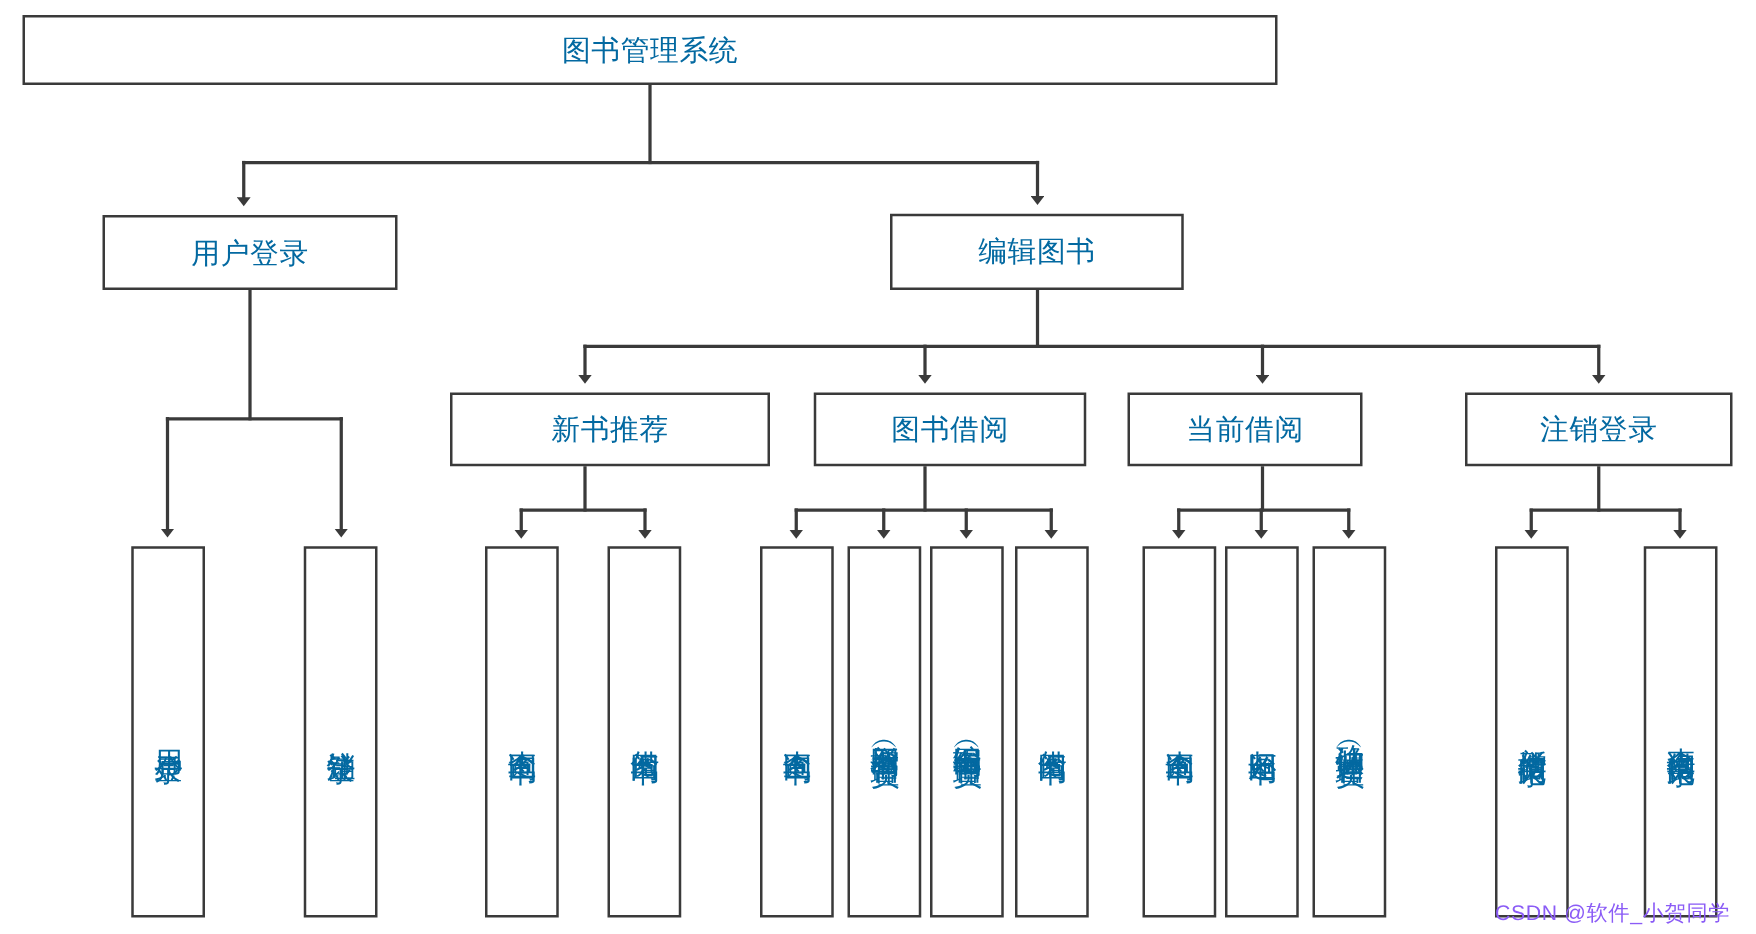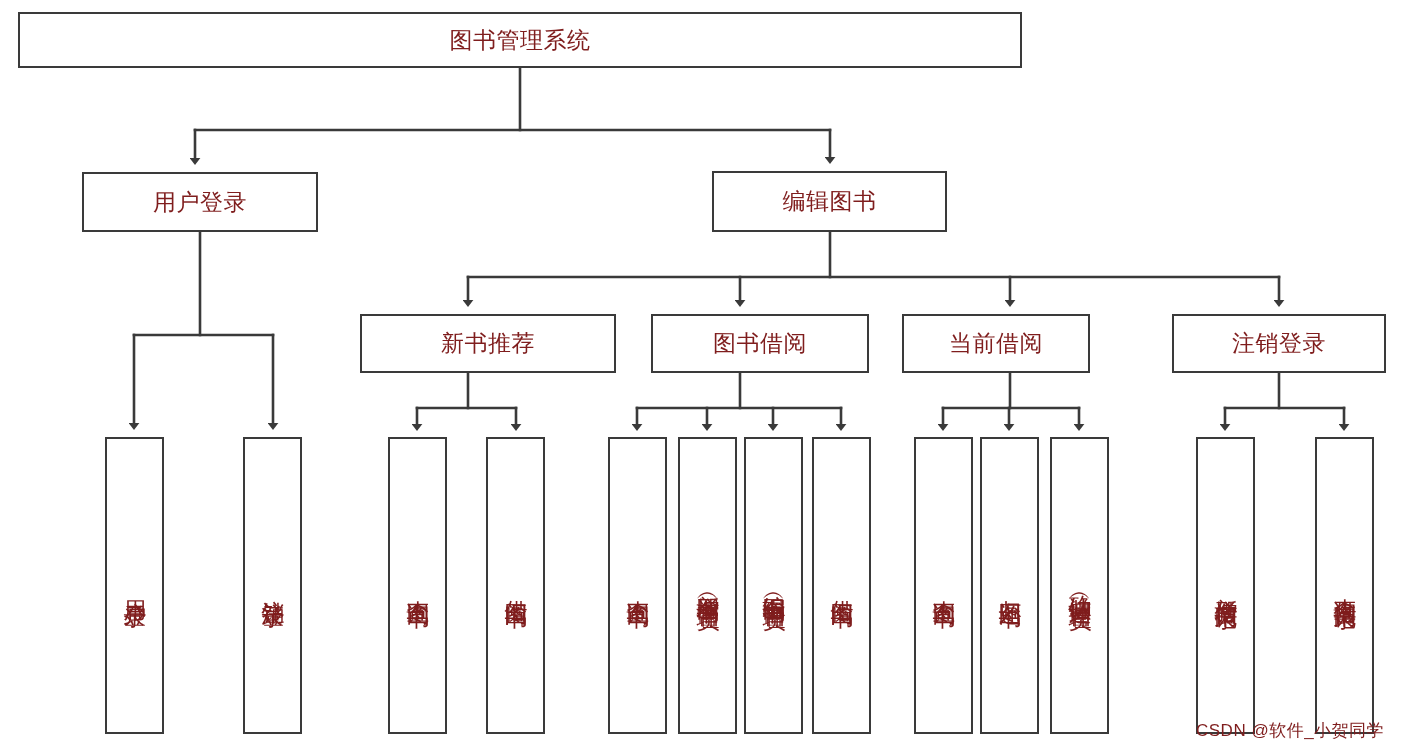--- a/index.html
+++ b/index.html
@@ -26,21 +26,21 @@
     height: 747px;
   }
   .node {
     position: absolute;
     box-sizing: border-box;
     background: #ffffff;
     border: 2px solid #3a3a3a;
     display: flex;
     align-items: center;
     justify-content: center;
-    color: #7f1d1d;
+    color: #0369a1;
   }
   .node-h {
     font-size: 23px;
     letter-spacing: 0.5px;
     white-space: nowrap;
   }
   .node-v {
     padding: 8px 0;
   }
   .node-v .vlabel {
@@ -48,21 +48,21 @@
     text-orientation: upright;
     font-size: 23px;
     line-height: 1.12;
     letter-spacing: 2px;
     white-space: nowrap;
     display: block;
   }
   .watermark {
     position: absolute;
     font-size: 17px;
-    color: #7f1d1d;
+    color: #8b5cf6;
     white-space: nowrap;
     letter-spacing: 0.5px;
   }
 </style>
 </head>
 <body>
 
 <div id="diagram-root">
 
   <svg id="edge-layer" viewBox="0 0 1405 747" width="1405" height="747" aria-hidden="true">

